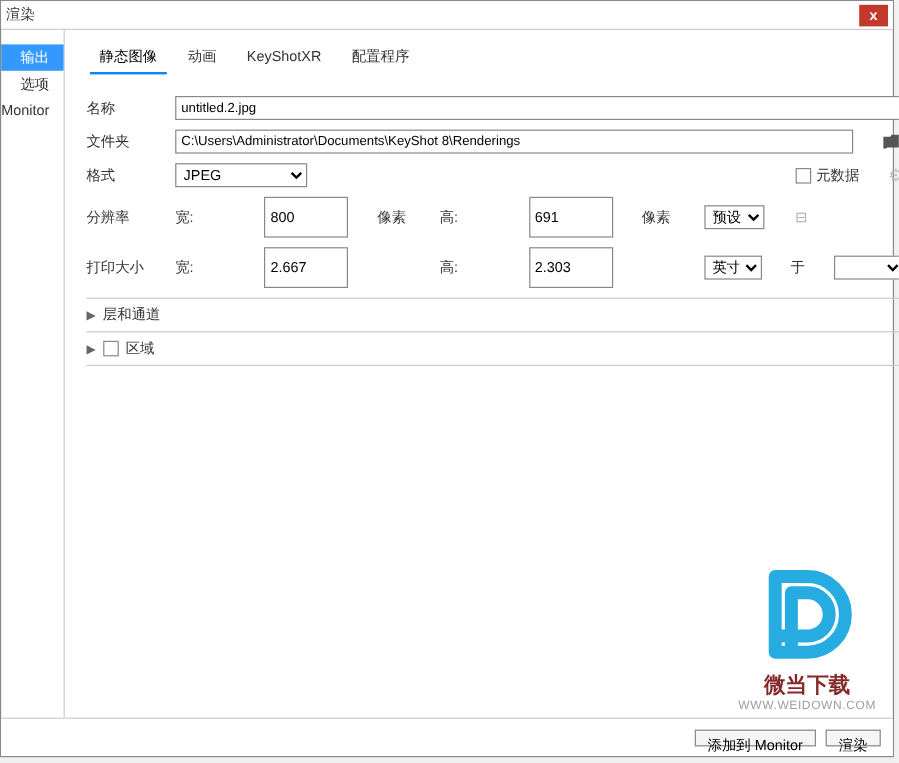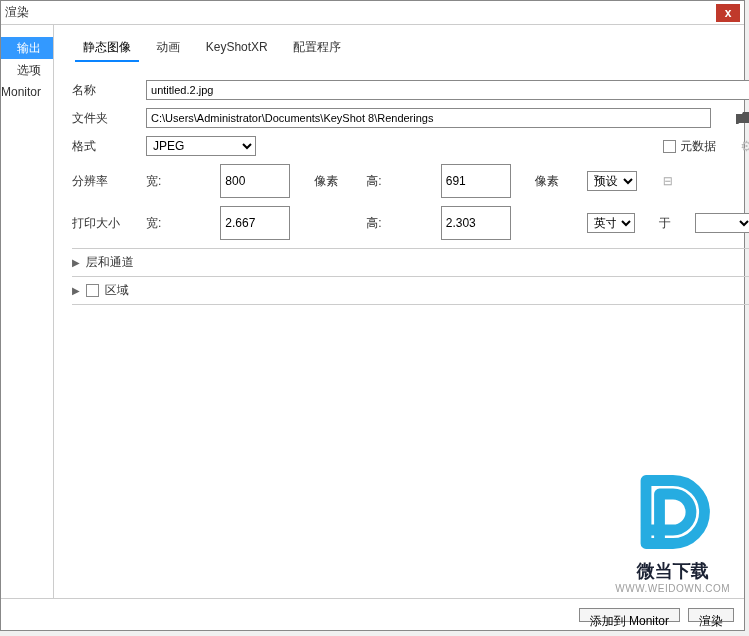--- a/index.html
+++ b/index.html
@@ -45,21 +45,21 @@
 
 .section { border-top: 1px solid #ccc; padding: 5px 0; }
 .section-head { display:flex; align-items:center; gap:6px; color:#333; cursor:pointer; }
 .chev { font-size: 10px; color: #666; }
 
 .footer { position:absolute; bottom:0; left:0; right:0; height:32px; border-top:1px solid #ccc; display:flex; align-items:center; justify-content:flex-end; padding: 0 10px; gap:8px; background:#fff; }
 .btn { border:1px solid #888; background:#f5f5f5; padding: 4px 10px; height: 14px; cursor:pointer; color:#000; }
 
 .watermark { position:absolute; right: 14px; bottom: 36px; text-align:center; pointer-events:none; opacity:0.95; }
 .watermark svg { display:block; margin:0 auto; }
-.watermark .wm-text { font-size: 18px; font-weight: bold; color:#0f172a; margin-top:2px; font-family:"Microsoft YaHei"; }
+.watermark .wm-text { font-size: 18px; font-weight: bold; color:#7f1d1d; margin-top:2px; font-family:"Microsoft YaHei"; }
 .watermark .wm-url { font-size: 10px; color:#999; letter-spacing: 0.5px; }
 
 .gear { color:#bbb; font-size:14px; }
 .folder-icon { color:#555; font-size:14px; }
 .lock-link { width:14px; text-align:center; color:#aaa; }
 </style>
 </head>
 <body>
 
 <div class="window">

